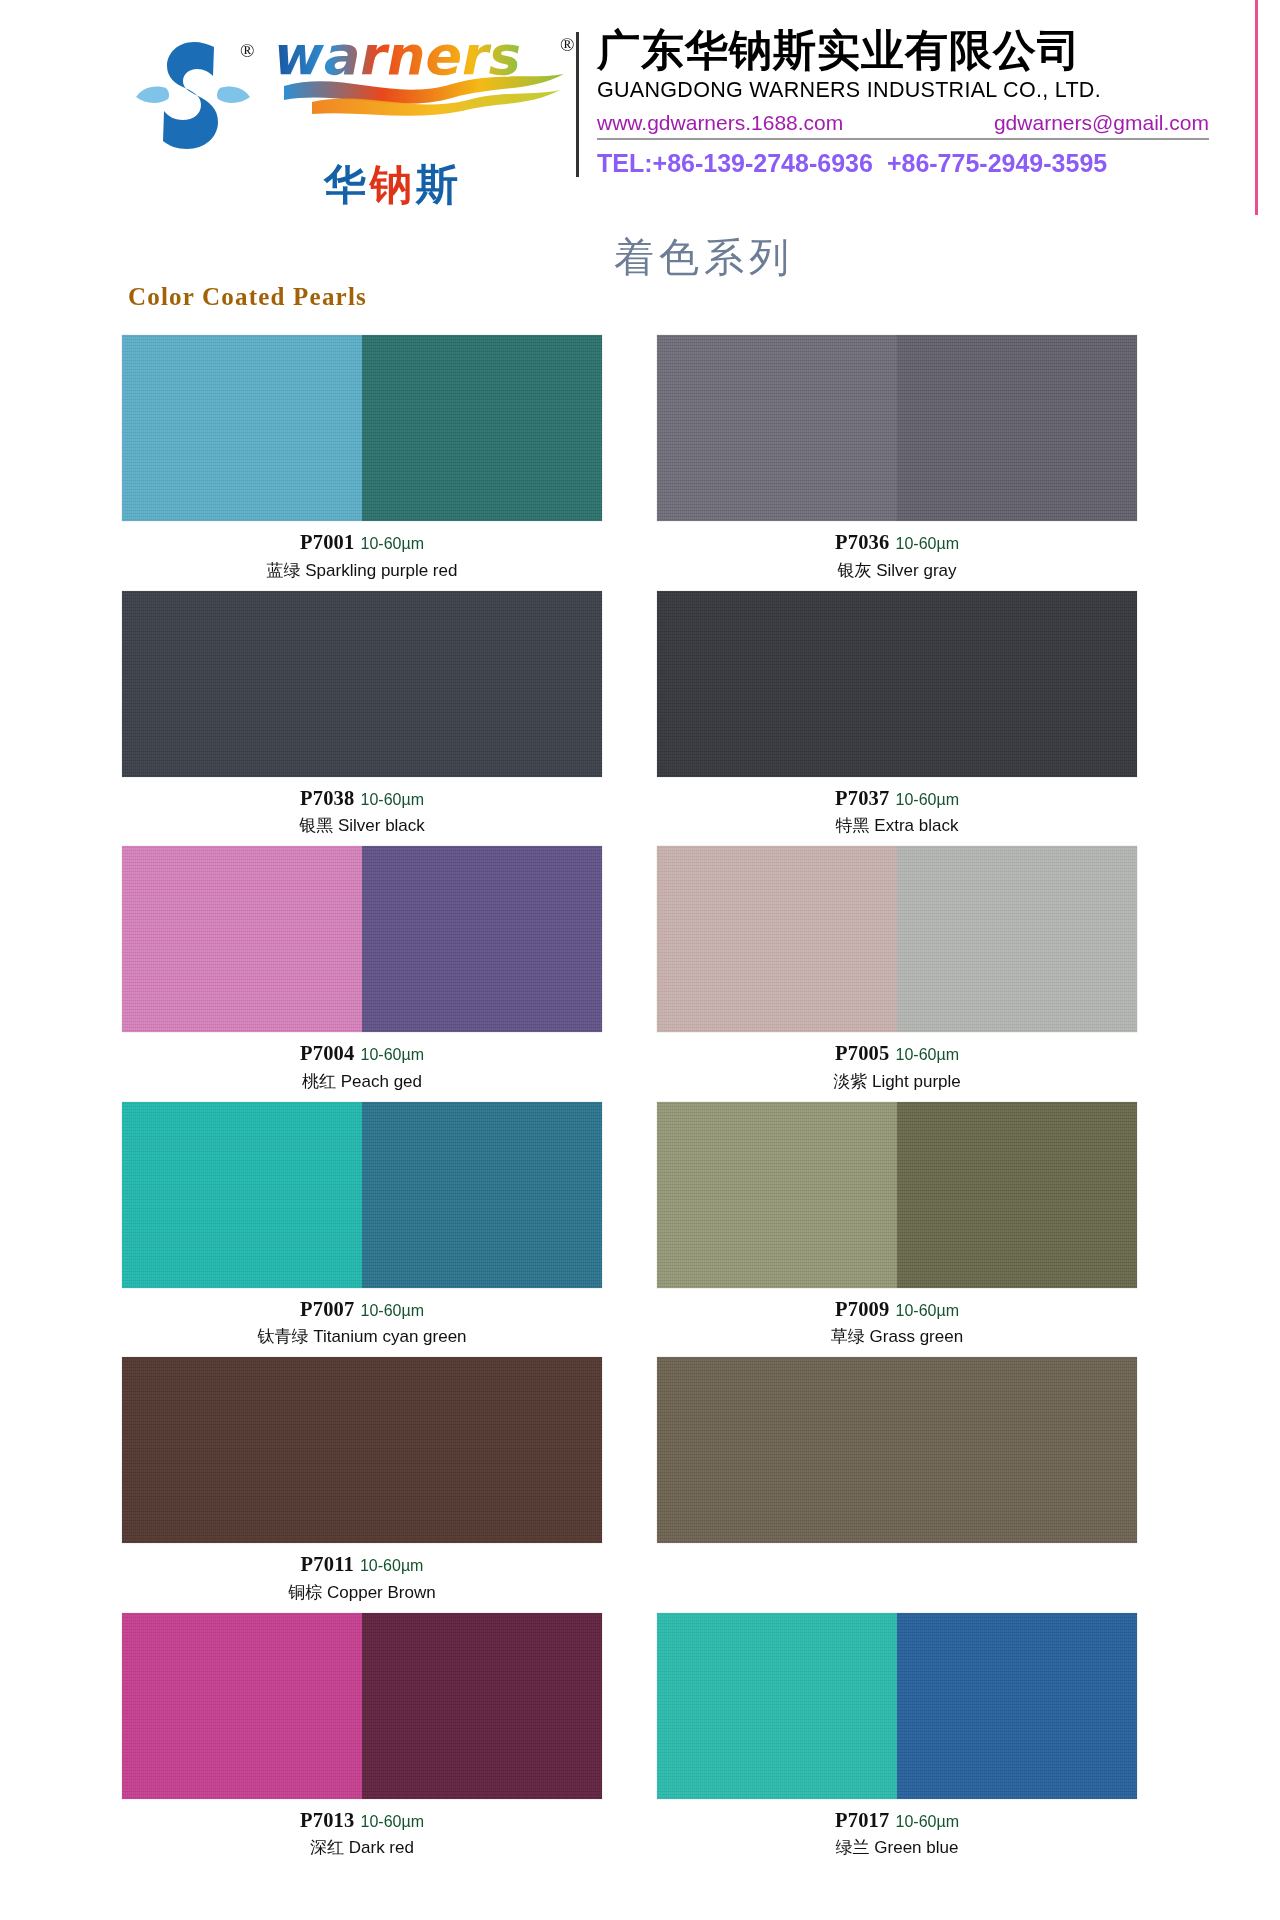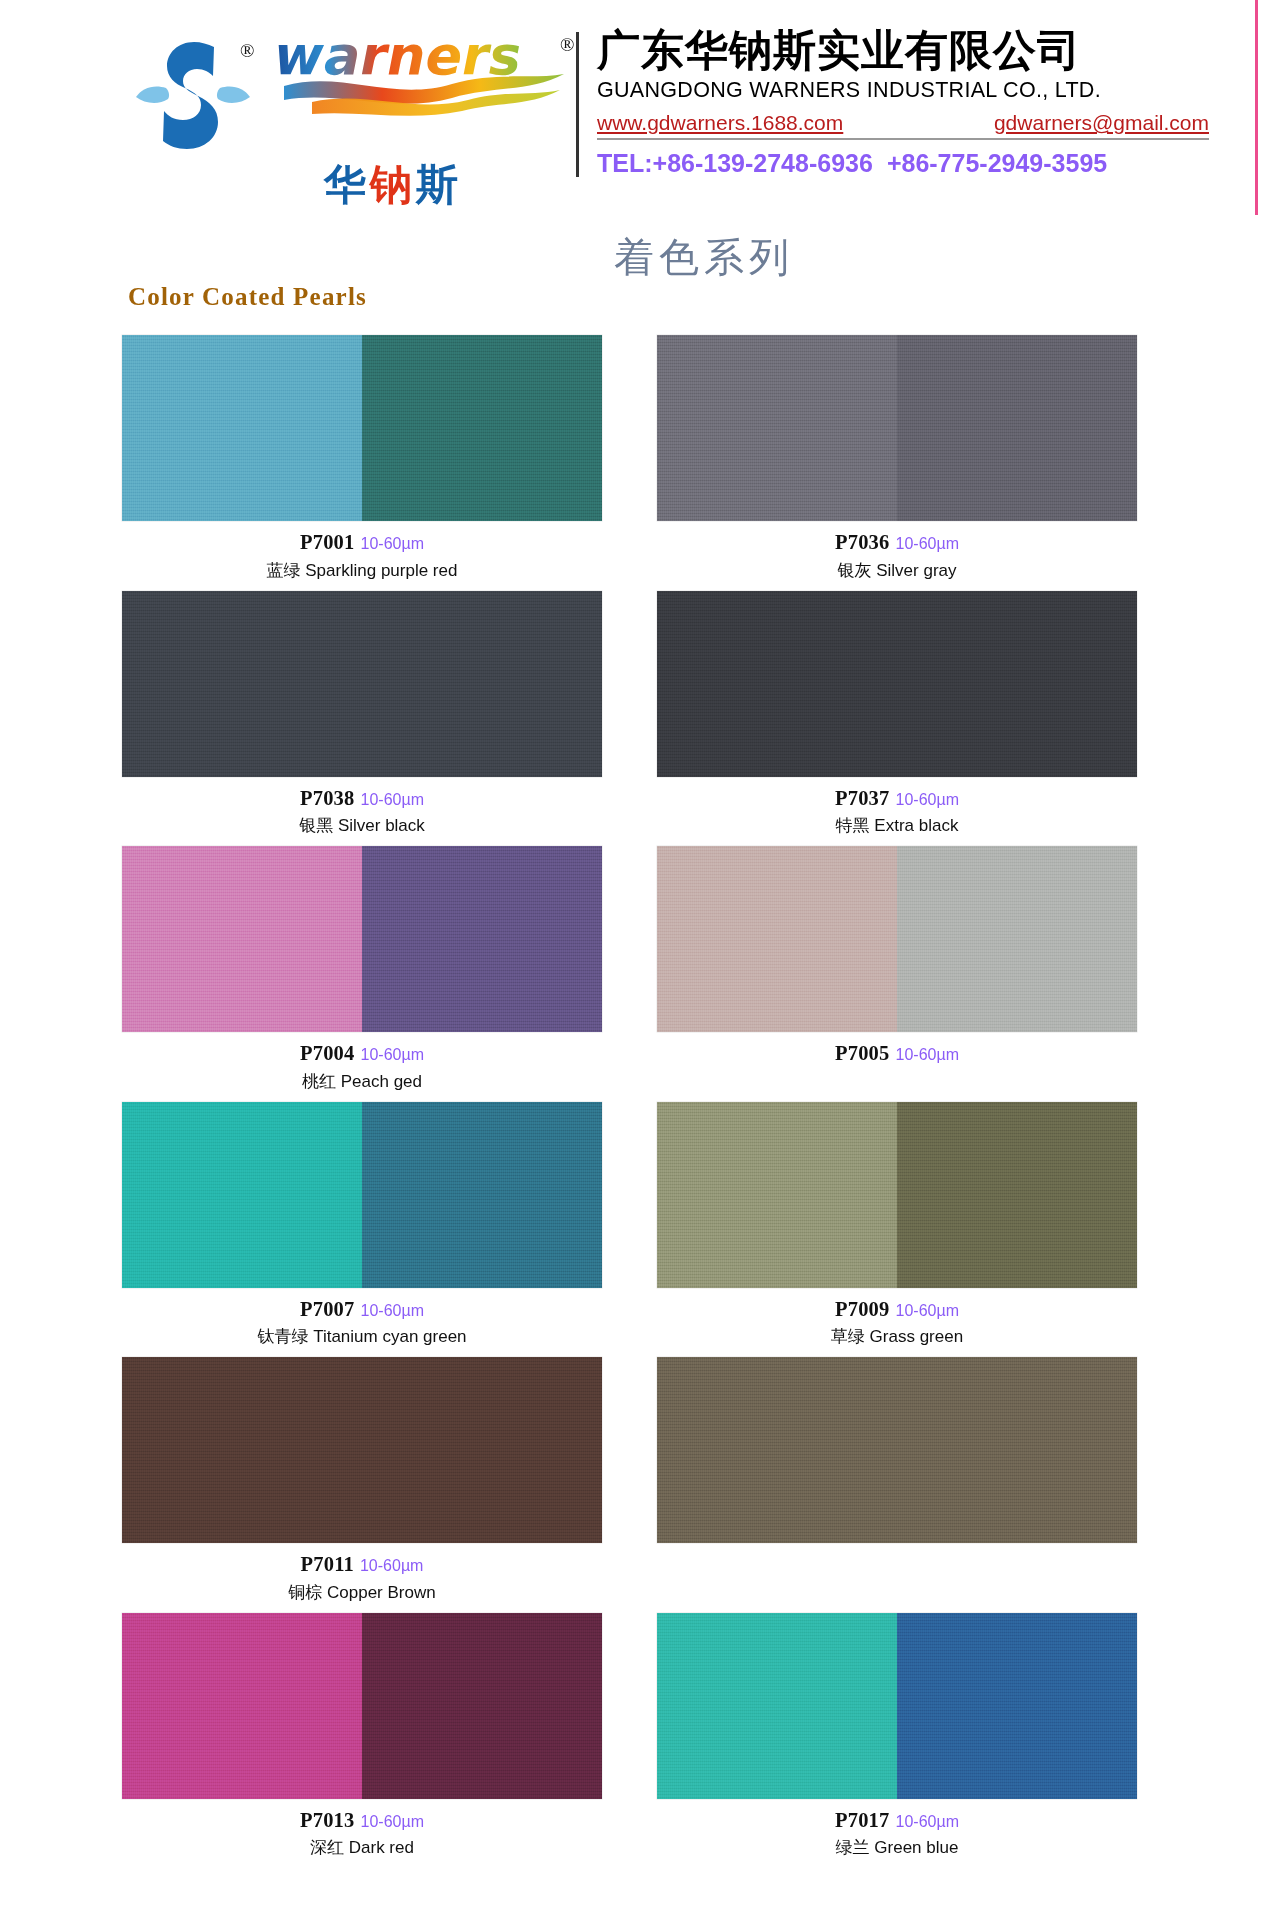--- a/index.html
+++ b/index.html
@@ -89,26 +89,25 @@
     letter-spacing:0.3px;
     color:#000;
     margin-top:5px;
     white-space:nowrap;
   }
   .contact-row{
     display:flex;
     align-items:baseline;
     margin-top:8px;
     font-size:21px;
-    color:#b91c1c;
+    color:#a21caf;
     border-bottom:2px solid #9a9a9a;
     padding-bottom:3px;
     width:612px;
     justify-content:space-between;
-    text-decoration:underline;
   }
   .contact-row .web{letter-spacing:0px;}
   .contact-row .mail{letter-spacing:0px;}
   .tel-row{
     margin-top:9px;
     font-size:25px;
     font-weight:bold;
     color:#8b5cf6;
     white-space:nowrap;
     letter-spacing:0px;
@@ -187,21 +186,21 @@
     font-family:"Liberation Serif",serif;
     font-weight:bold;
     font-size:20.5px;
     color:#111;
     letter-spacing:0.2px;
   }
   .cap-gap{display:inline-block;width:6px;}
   .cap-size{
     font-family:"Liberation Sans",sans-serif;
     font-size:16px;
-    color:#8b5cf6;
+    color:#14532d;
     letter-spacing:0px;
   }
   .cap-line2{
     margin-top:6px;
     font-size:17px;
     color:#111;
     font-family:"DejaVu Sans",sans-serif;
     white-space:nowrap;
   }
   .cap-line2 .en{font-family:"Liberation Sans",sans-serif;}
@@ -328,20 +327,21 @@
         <div class="cap-line2"><span>桃红</span><span class="en"> Peach ged</span></div>
       </div>
     </div>
     <div class="cell">
       <div class="swatch">
         <div class="half" style="background: rgb(195, 172, 168);"></div>
         <div class="half" style="background: rgb(173, 176, 173);"></div>
       </div>
       <div class="caption">
         <div class="cap-line1"><span class="cap-code">P7005</span><span class="cap-gap"></span><span class="cap-size">10-60µm</span></div>
+        <div class="cap-line2"><span>淡紫</span><span class="en"> Light purple</span></div>
       </div>
     </div>
     <div class="cell">
       <div class="swatch">
         <div class="half" style="background: rgb(37, 179, 168);"></div>
         <div class="half" style="background: rgb(45, 111, 134);"></div>
       </div>
       <div class="caption">
         <div class="cap-line1"><span class="cap-code">P7007</span><span class="cap-gap"></span><span class="cap-size">10-60µm</span></div>
         <div class="cap-line2"><span>钛青绿</span><span class="en"> Titanium cyan green</span></div>

